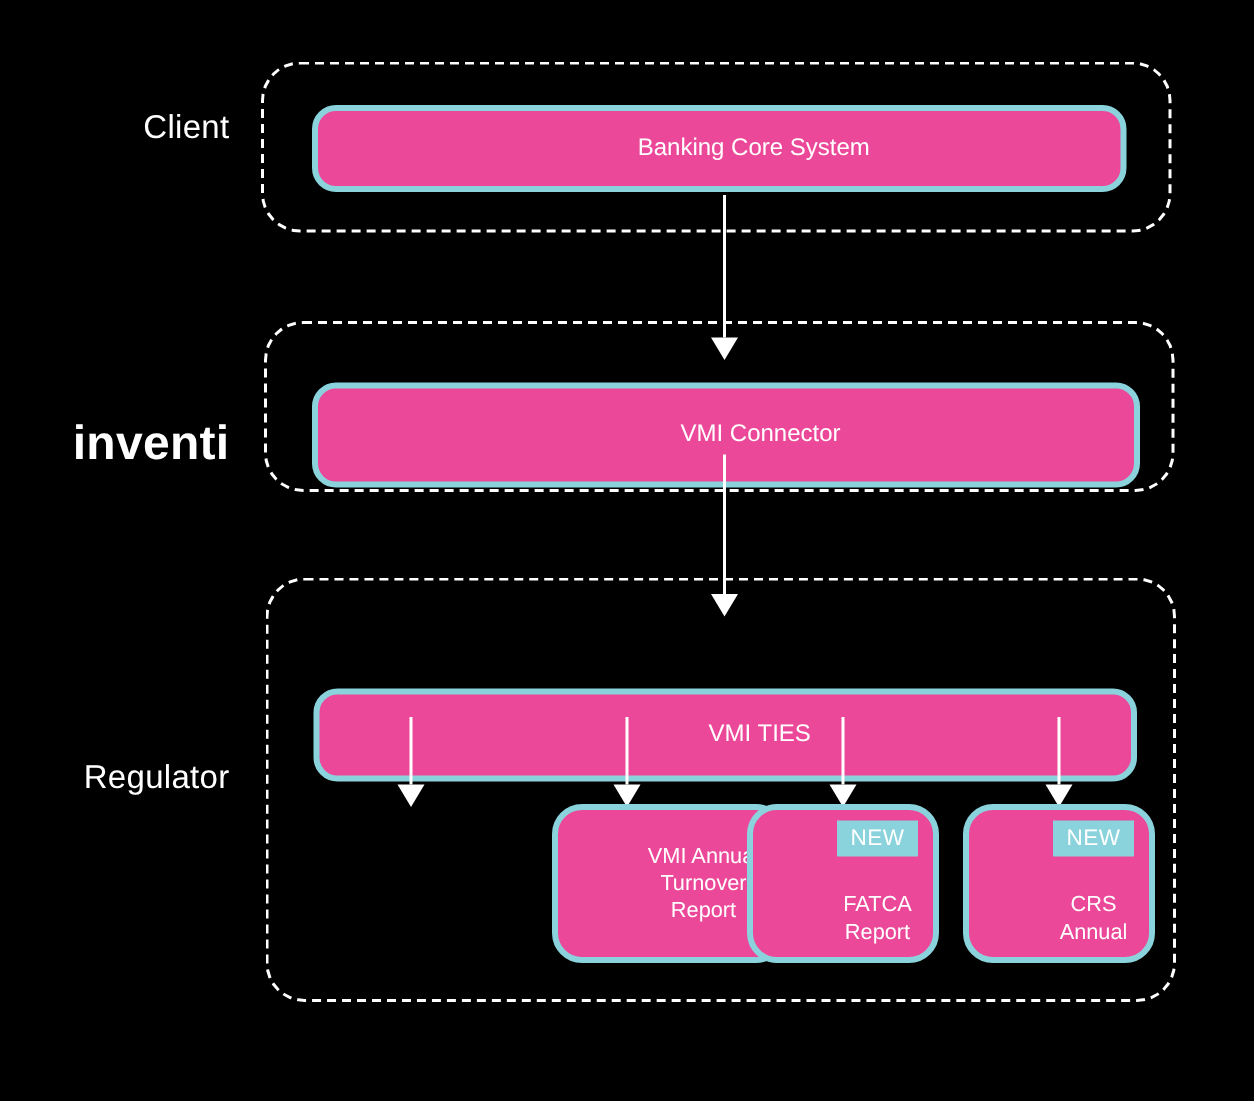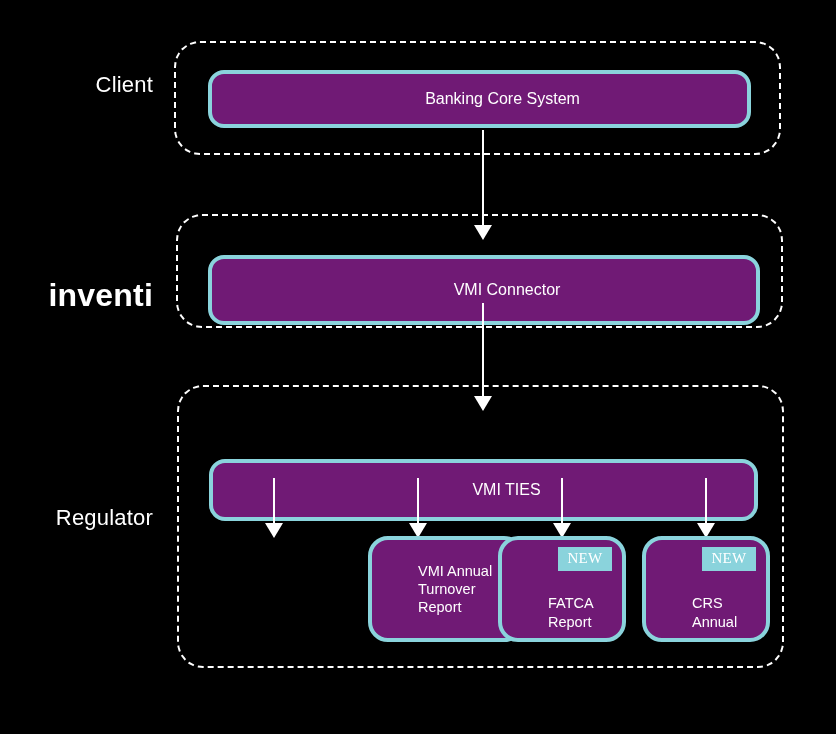--- a/index.html
+++ b/index.html
@@ -41,46 +41,45 @@
     border: 2px dashed #ffffff;
     border-radius: 26px;
     background: transparent;
   }
 
   
   .node {
     position: absolute;
     border: 4px solid #8ad3dc;
     border-radius: 14px;
-    background: #701a75;
+    background: #ec4899;
     color: #ffffff;
     display: flex;
     flex-direction: column;
     align-items: center;
     justify-content: center;
-    text-align: left;
+    text-align: center;
     font-size: 15px;
     line-height: 1.25;
     padding-left: 46px;
   }
   .node.wide { border-radius: 16px; font-size: 16px; }
   .node.leaf { border-radius: 20px; border-width: 4px; font-size: 14.5px; }
 
   .node-label { white-space: pre-line; }
 
   
   .badge {
     background: #8ad3dc;
     color: #ffffff;
     font-size: 15px;
     line-height: 1;
     padding: 4px 9px 5px 9px;
     margin-bottom: 23px;
     letter-spacing: .3px;
-    font-family: Liberation Serif, serif;
   }
 
   
   .arrow { position: absolute; }
   .arrow .shaft {
     position: absolute;
     left: 50%;
     top: 0;
     width: 2px;
     margin-left: -1px;

